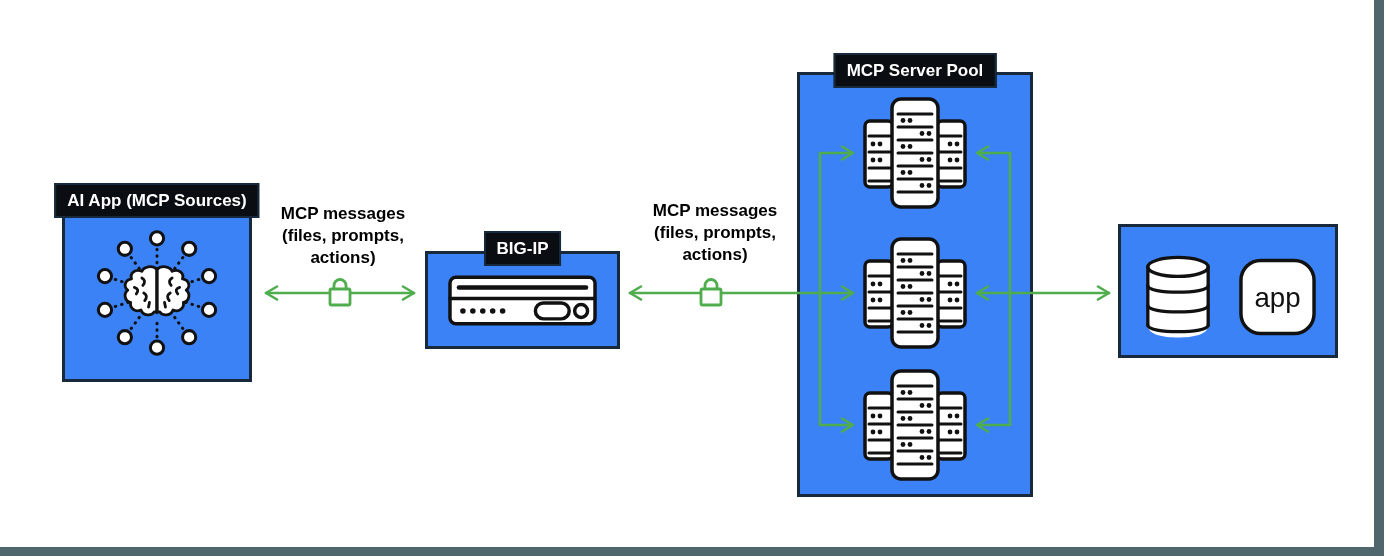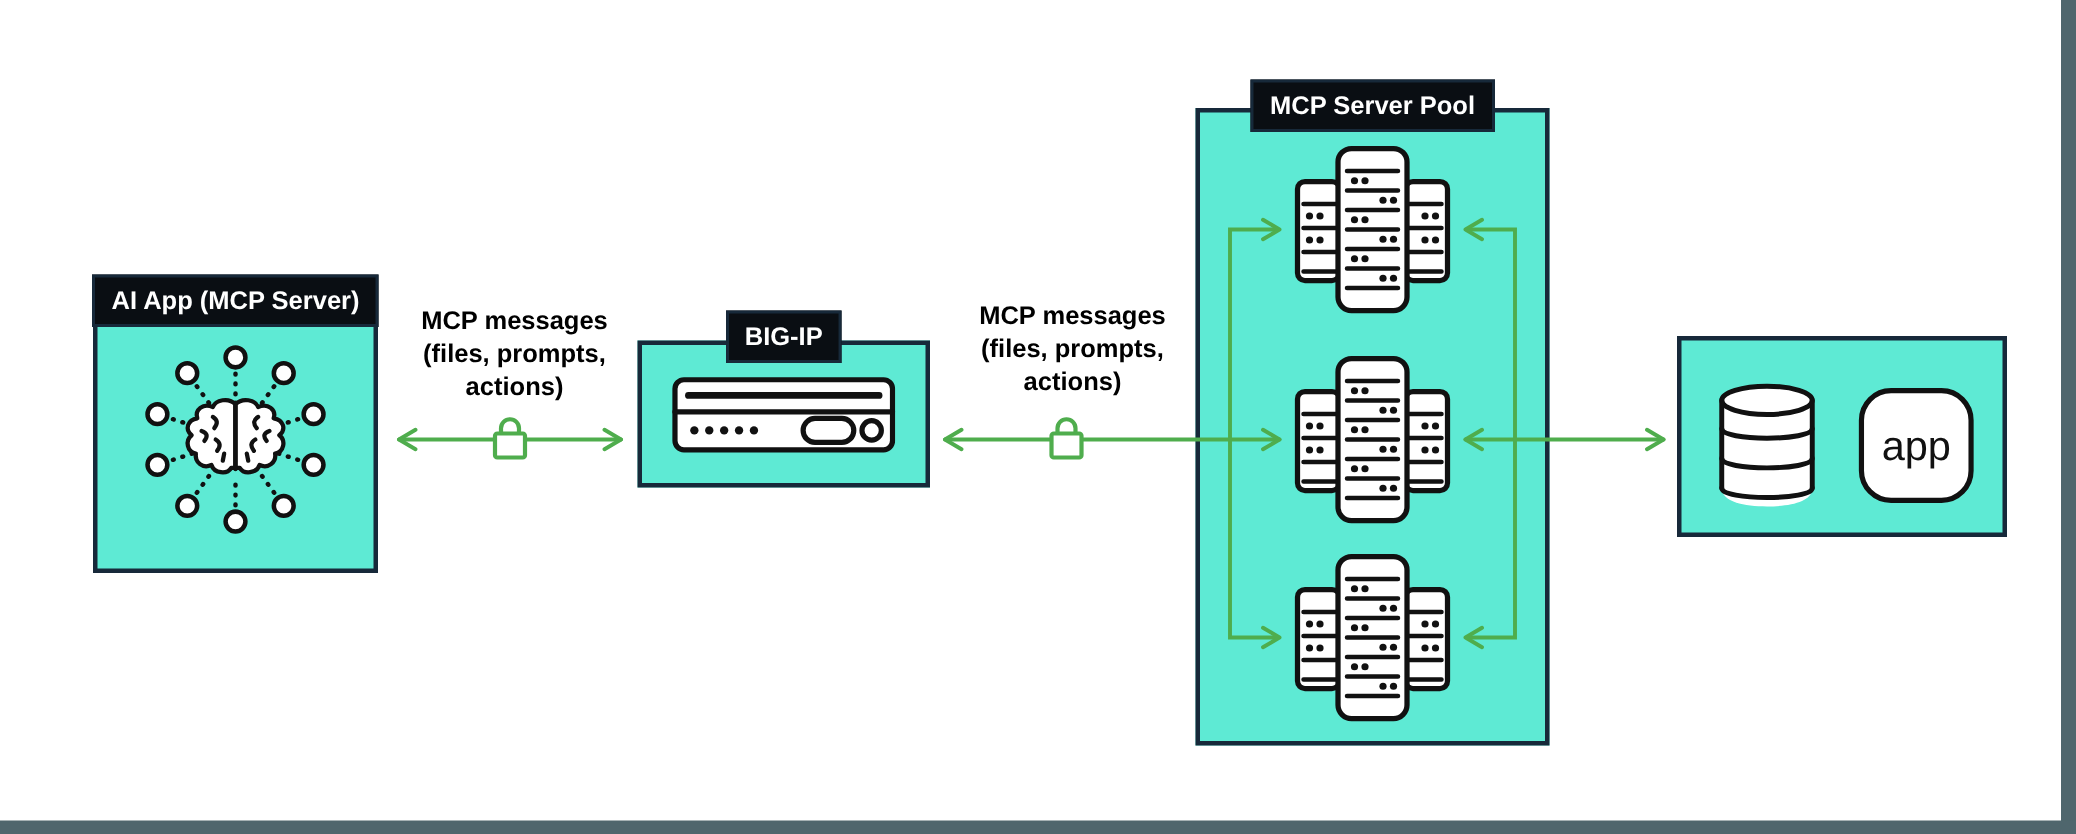--- a/index.html
+++ b/index.html
@@ -1,18 +1,18 @@
 <!DOCTYPE html>
 <html><head>
 <meta charset="utf-8">
 <style>
   html,body{margin:0;padding:0;background:#fff;}
   .canvas{position:relative;width:1384px;height:556px;background:#ffffff;overflow:hidden;
           font-family:"Liberation Sans","DejaVu Sans",sans-serif;}
-  .node{position:absolute;background:#5eead4;border:3px solid #17293a;box-sizing:border-box;z-index:1;}
+  .node{position:absolute;background:#3b82f6;border:3px solid #17293a;box-sizing:border-box;z-index:1;}
   .node-title{position:absolute;left:50%;transform:translateX(-50%);
           background:#0a0e13;border:2px solid #17293a;color:#ffffff;
           font-weight:700;font-size:17px;line-height:21px;padding:5px 11px;
           white-space:nowrap;text-align:center;z-index:2;}
   .icon{position:absolute;}
   .connector{position:absolute;left:0;top:0;z-index:3;pointer-events:none;}
   .link-label{position:absolute;z-index:4;color:#000000;font-weight:700;font-size:17px;
           line-height:22px;text-align:center;}
   .link-label span{display:block;}
   .edge-bar{position:absolute;background:#4f666d;z-index:5;}
@@ -66,21 +66,21 @@
         </g>
       </g>
       <g id="lock-glyph" stroke="#4fad4d" stroke-width="2.8" stroke-linejoin="round">
         <rect x="-10" y="0" width="20" height="16" rx="1.5" fill="#ffffff"></rect>
         <path d="M-6 0 V-3.5 A6 6 0 0 1 6 -3.5 V0" fill="none"></path>
       </g>
     </defs>
   </svg>
 
   <div class="node" style="left:62px;top:191px;width:190px;height:191px">
-    <div class="node-title" style="top:-11px">AI App (MCP Server)</div>
+    <div class="node-title" style="top:-11px">AI App (MCP Sources)</div>
     <svg class="icon" style="left:26px;top:32px" width="132" height="134" viewBox="0 0 140 140">
       <g stroke="#111111" fill="none" stroke-width="3.2" stroke-linecap="round">
         <g stroke-dasharray="0.5 6.5">
           <path d="M70 38 V23 M51.2 44.1 L42.4 32 M39.6 60.1 L25.3 55.5 M39.6 79.9 L25.3 84.5
                    M51.2 95.9 L42.4 108 M70 102 V117 M88.8 95.9 L97.6 108 M100.4 79.9 L114.7 84.5
                    M100.4 60.1 L114.7 55.5 M88.8 44.1 L97.6 32"></path>
         </g>
         <g fill="#ffffff">
           <circle cx="70" cy="12" r="7"></circle>
             <circle cx="35.9" cy="23.1" r="7"></circle>
@@ -99,21 +99,21 @@
           <path fill="#ffffff" d="M70 45 C75 40,84 42,86 47 C93 44,99 49,97 55 C104 56,106 63,101 67
                    C106 71,104 79,98 80 C99 86,93 91,87 88 C85 94,76 95,73 90 L70 90 Z"></path>
           <path d="M70 44 V91"></path>
           <path d="M54 54 Q59 57 55 62 M46 64 Q52 66 48 71 M56 70 Q61 73 57 78 M62 80 L61 85"></path>
           <path d="M86 54 Q81 57 85 62 M94 64 Q88 66 92 71 M84 70 Q79 73 83 78 M78 80 L79 85"></path>
         </g>
       </g>
     </svg>
   </div>
 
-  <div class="node" style="left:425px;top:227px;width:195px;height:98px">
+  <div class="node" style="left:425px;top:251px;width:195px;height:98px">
     <div class="node-title" style="top:-23px">BIG-IP</div>
     <svg class="icon" style="left:20px;top:21px" width="149" height="52" viewBox="0 0 150 52">
       <g stroke="#111111" stroke-width="3.5" fill="none" stroke-linecap="round">
         <rect x="2" y="2" width="146" height="47" rx="6" fill="#ffffff"></rect>
         <path d="M2 23.5 H148"></path>
         <path d="M11 12.5 H139" stroke-width="4.5"></path>
         <g fill="#111111" stroke="none">
           <circle cx="15" cy="36" r="2.8"></circle>
             <circle cx="25" cy="36" r="2.8"></circle>
           <circle cx="35" cy="36" r="2.8"></circle>

